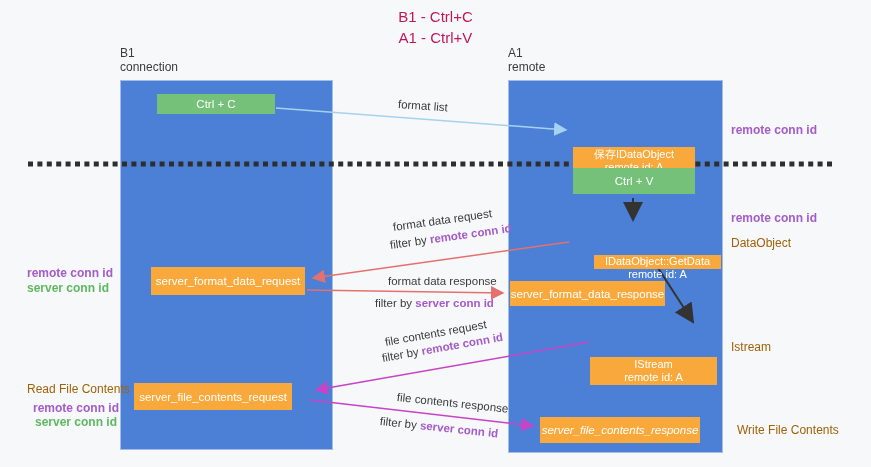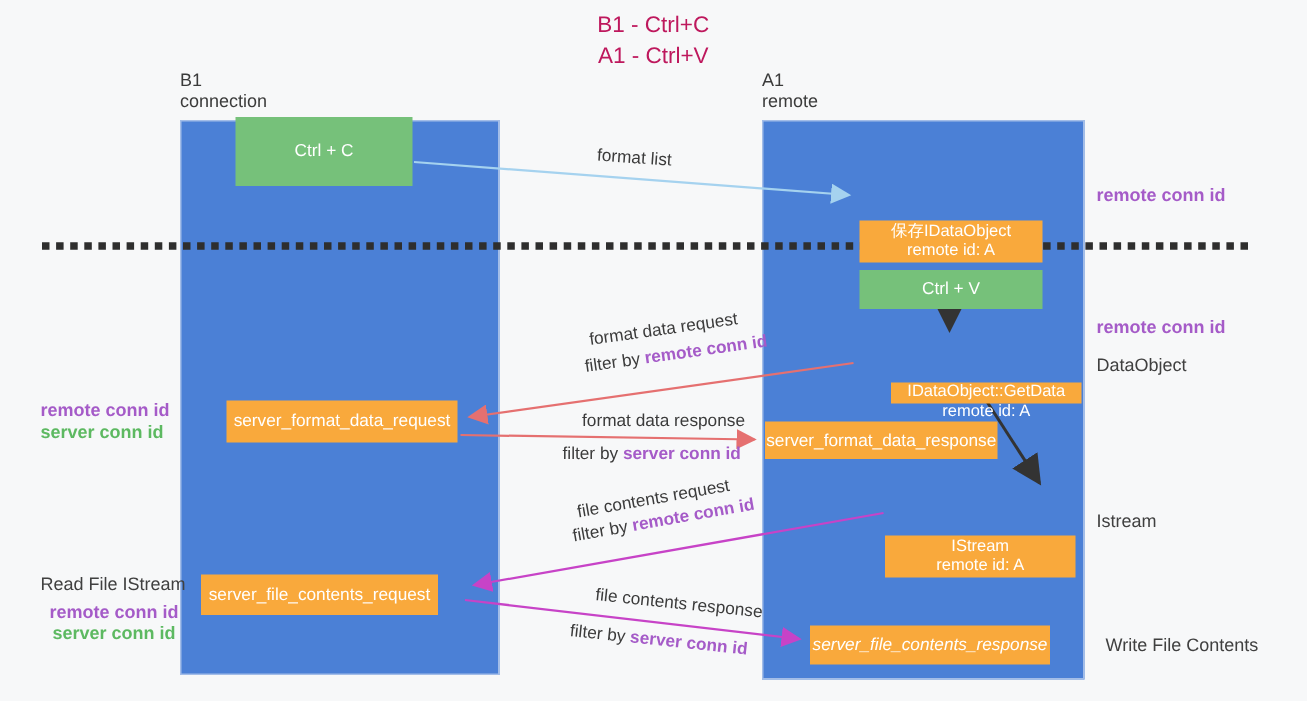--- a/index.html
+++ b/index.html
@@ -28,36 +28,36 @@
   .lane.left{left:120px;top:80px;width:213px;height:370px;}
   .lane.right{left:508px;top:80px;width:215px;height:373px;}
   svg.overlay{position:absolute;left:0;top:0;z-index:3;}
   .box{
     position:absolute;z-index:4;display:flex;align-items:center;justify-content:center;
     color:#ffffff;font-size:11.5px;text-align:center;box-sizing:border-box;white-space:nowrap;
   }
   .box.green{background:#76c17a;}
   .box.orange{background:#f9a93c;}
   .box.two-line{flex-direction:column;line-height:13px;font-size:11px;margin-top:28px;}
-  .b-ctrl-c{left:157px;top:78px;width:118px;height:46px;}
+  .b-ctrl-c{left:157px;top:94px;width:118px;height:20px;}
   .b-save{left:573px;top:119px;width:122px;height:28px;}
-  .b-ctrl-v{left:573px;top:180px;width:122px;height:26px;}
+  .b-ctrl-v{left:573px;top:168px;width:122px;height:26px;}
   .b-getdata{left:594px;top:227px;width:127px;height:14px;justify-content:space-between;}
   .b-freq{left:151px;top:267px;width:154px;height:28px;}
   .b-fresp{left:510px;top:281px;width:155px;height:25px;}
   .b-istream{left:590px;top:329px;width:127px;height:28px;}
   .b-fcreq{left:134px;top:383px;width:158px;height:27px;}
   .b-fcresp{left:540px;top:417px;width:160px;height:26px;font-style:italic;}
   .flow-label{
     position:absolute;z-index:5;font-size:11.5px;color:#3b3b3b;
     white-space:nowrap;transform-origin:left center;
   }
   .accent-purple{color:#a55bc8;font-weight:bold;}
   .side-label{
-    position:absolute;z-index:5;font-size:12px;color:#404040;white-space:nowrap;
+    position:absolute;z-index:5;font-size:12px;color:#a16207;white-space:nowrap;
   }
   .side-label.purple{color:#a55bc8;font-weight:bold;}
   .side-label.green{color:#5db961;font-weight:bold;}
   .l-format-list{left:398px;top:98px;transform:rotate(4deg);}
   .l-fdr{left:393px;top:221px;transform:rotate(-8deg);}
   .l-fbr1{left:390px;top:239px;transform:rotate(-8deg);}
   .l-fdresp{left:388px;top:275px;}
   .l-fbs1{left:375px;top:297px;}
   .l-fcr{left:385px;top:336px;transform:rotate(-10deg);}
   .l-fbr2{left:382px;top:352px;transform:rotate(-10deg);}
@@ -183,17 +183,17 @@
   </div>
 
   <div class="side-label purple s-r1">remote conn id</div>
   <div class="side-label purple s-r2">remote conn id</div>
   <div class="side-label s-r3">DataObject</div>
   <div class="side-label s-r4">Istream</div>
   <div class="side-label s-r5">Write File Contents</div>
 
   <div class="side-label purple s-l1">remote conn id</div>
   <div class="side-label green s-l2">server conn id</div>
-  <div class="side-label s-l3">Read File IStream</div>
+  <div class="side-label s-l3">Read File Contents</div>
   <div class="side-label purple s-l4">remote conn id</div>
   <div class="side-label green s-l5">server conn id</div>
 
 </div>
 
 </body></html>

